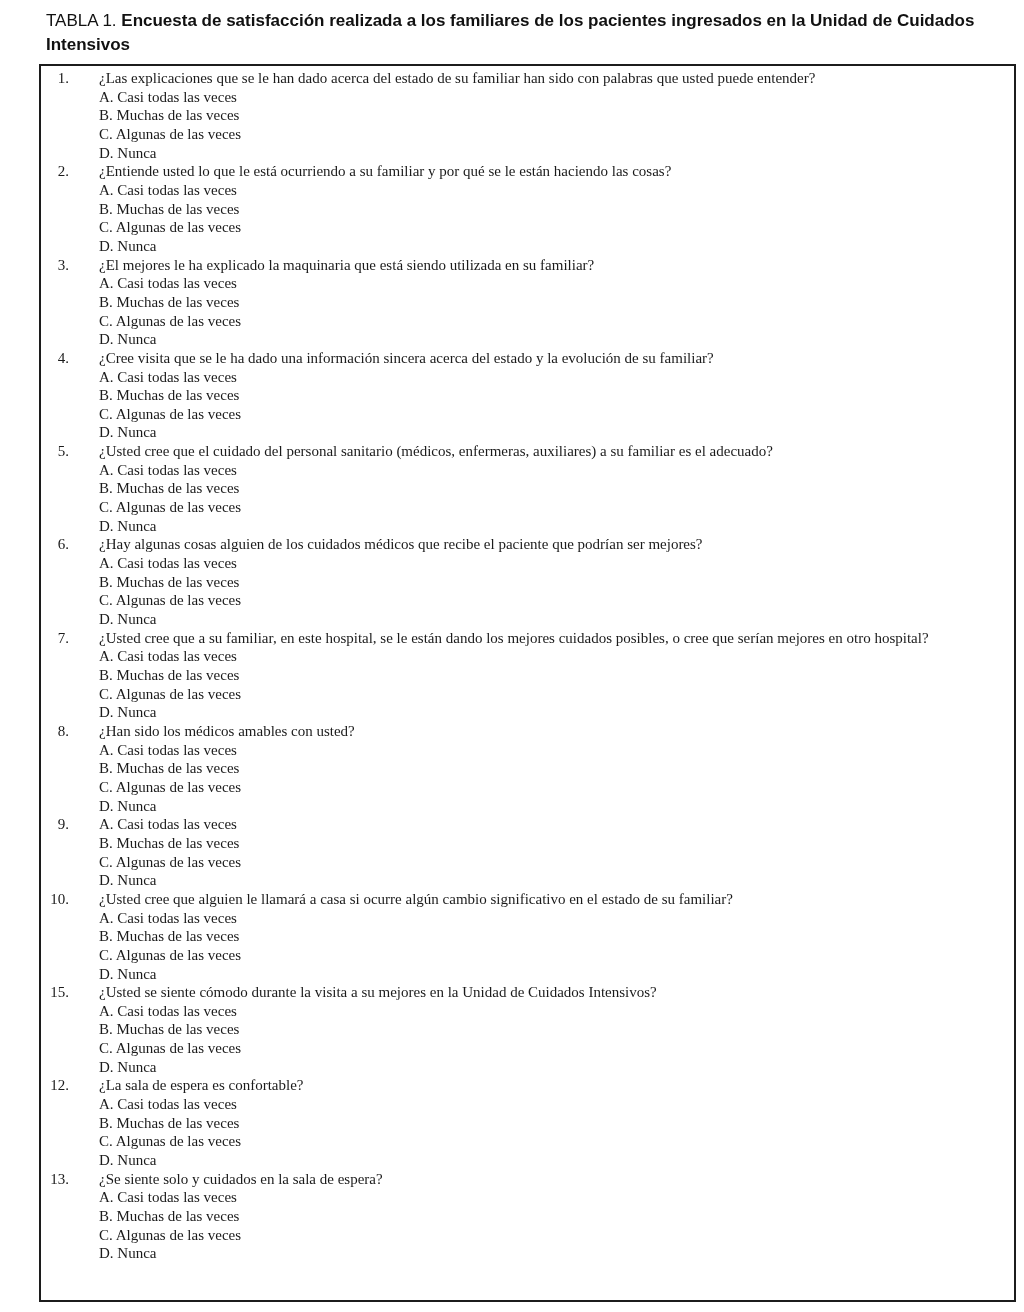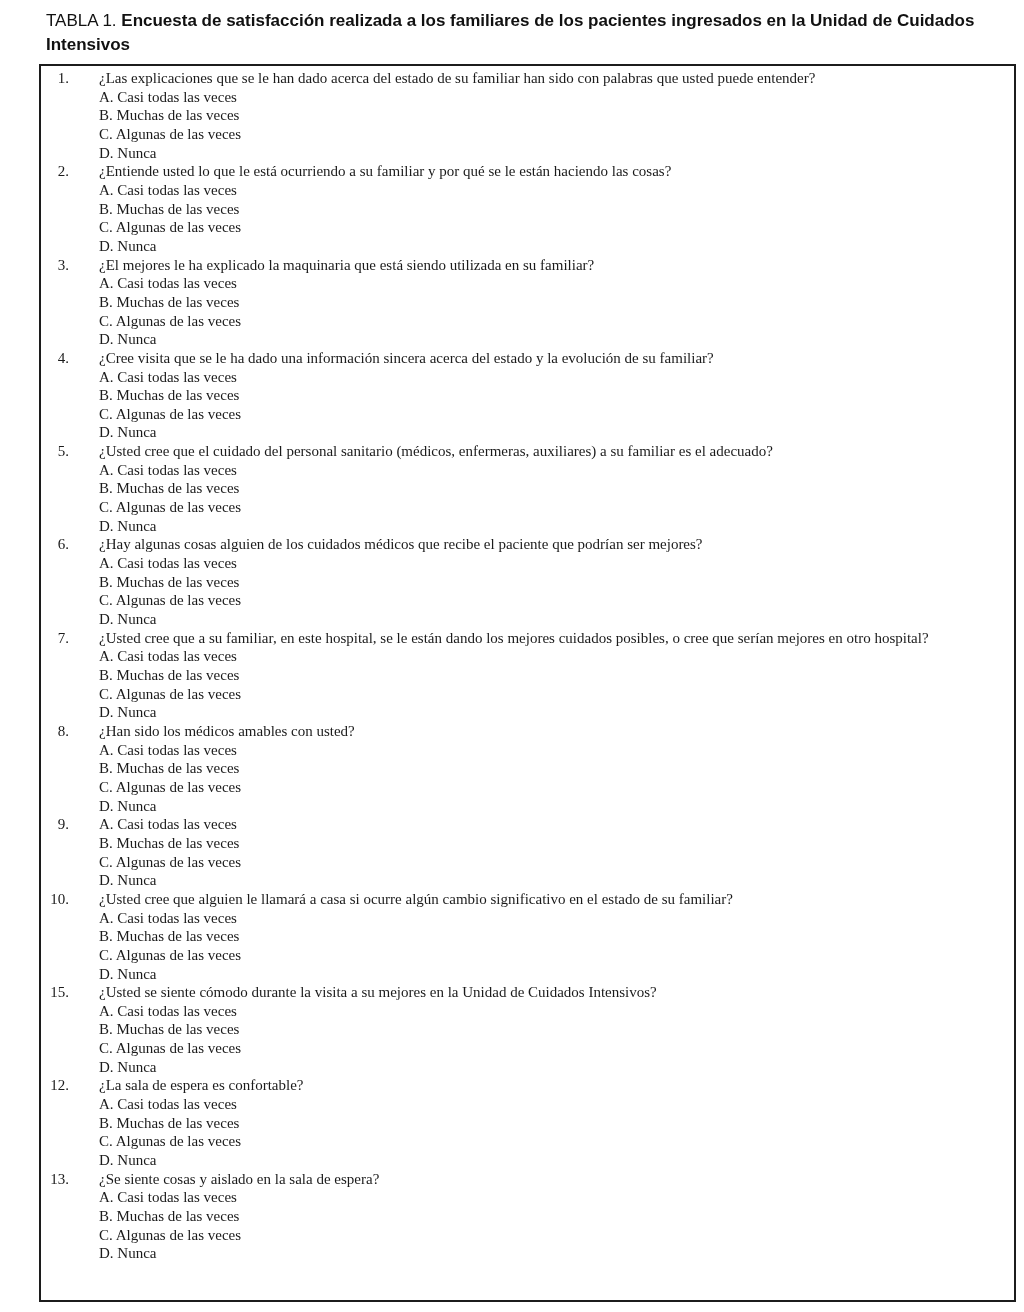--- a/index.html
+++ b/index.html
@@ -215,21 +215,21 @@
               <div class="option">B. Muchas de las veces</div>
               <div class="option">C. Algunas de las veces</div>
               <div class="option">D. Nunca</div>
             </div>
     </div>
   </li>
 
   <li class="question">
     <span class="q-num">13.</span>
     <div class="q-body">
-      <div class="q-text">¿Se siente cosas y aislado en la sala de espera?</div>
+      <div class="q-text">¿Se siente solo y cuidados en la sala de espera?</div>
       <div class="option-list">
               <div class="option">A. Casi todas las veces</div>
               <div class="option">B. Muchas de las veces</div>
               <div class="option">C. Algunas de las veces</div>
               <div class="option">D. Nunca</div>
             </div>
     </div>
   </li>
 </ol>
   </div>

